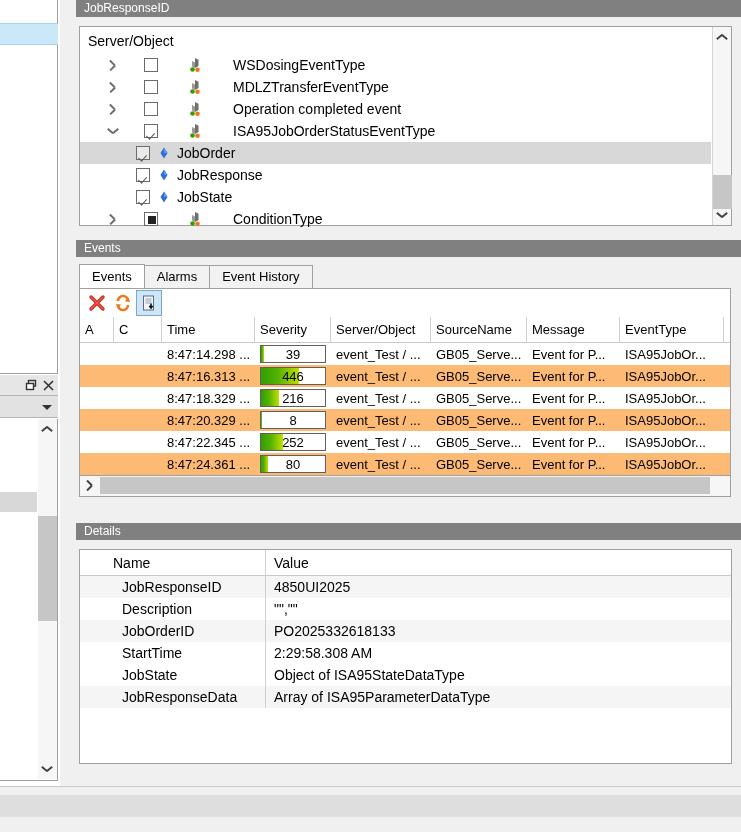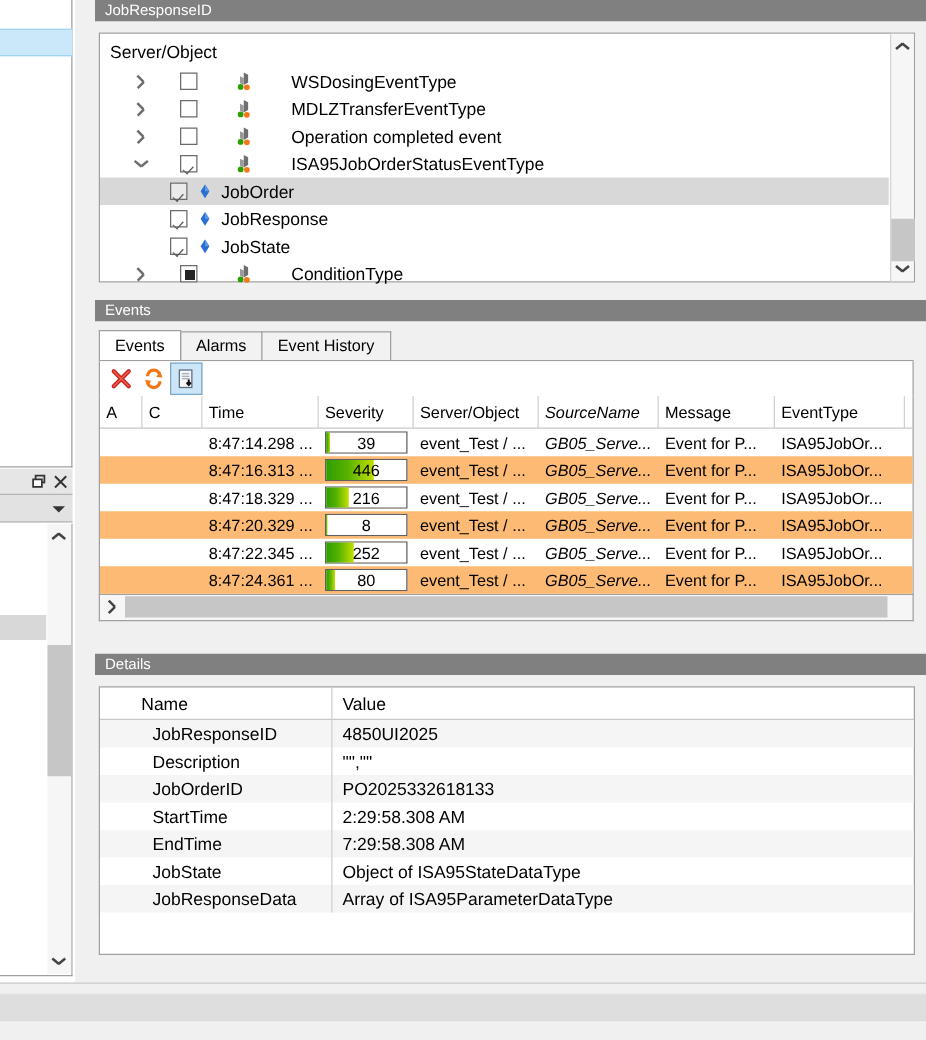--- a/index.html
+++ b/index.html
@@ -96,21 +96,21 @@
   .tbtn { width: 26px; height: 26px; display: flex; align-items: center; justify-content: center; position: relative; }
   .tbtn.pressed { background: #cde6f7; border: 1px solid #7aa8c9; }
 
   .evt-table { margin-left: 3px; width: 652px; border: 1px solid #a0a0a0; border-top: none; background: #fff; }
   .evt-row { display: flex; height: 22px; align-items: center; font-size: 13px; }
   .evt-head { height: 26px; border-bottom: 1px solid #c8c8c8; font-size: 13px; }
   .evt-head .cell { border-right: 1px solid #d0d0d0; height: 26px; line-height: 26px; }
   .evt-row.alt { background: #fdba74; }
   .cell { padding: 0 5px; overflow: hidden; white-space: nowrap; flex: 0 0 auto; }
   .c-a { width: 34px; } .c-c { width: 48px; } .c-time { width: 93px; text-align: right; padding-right: 8px; }
-  .c-sev { width: 76px; } .c-srv { width: 100px; } .c-src { width: 96px; font-style: italic; }
+  .c-sev { width: 76px; } .c-srv { width: 100px; } .c-src { width: 96px; }
   .c-msg { width: 93px; } .c-evt { width: 104px; }
   .sevbox { height: 18px; border: 1px solid #5f5f5f; background: #fff; position: relative; }
   .sevfill { position: absolute; left: 0; top: 0; bottom: 0;
              background: linear-gradient(to right, #2f9e00 0%, #56b200 45%, #c3e000 100%); }
   .sevtext { position: absolute; left: 0; right: 0; top: 0; bottom: 0; text-align: center;
              line-height: 18px; font-size: 13px; color: #000; }
   .hsb { margin-left: 3px; width: 652px; height: 21px; background: #f6f6f6;
          border: 1px solid #a0a0a0; border-top: none; position: relative; }
   .hsb .arrow { position: absolute; left: 0; top: 0; width: 19px; height: 19px; }
   .hsb .thumb { position: absolute; left: 20px; top: 1px; height: 17px; background: #c6c6c6; }
@@ -450,27 +450,20 @@
               </div>
               <div class="dt-val">PO2025332618133</div>
             </div>
             <div class="dt-row">
               <div class="dt-name">
                 <span style="display:inline-block;width:34px"></span>
                 <span>StartTime</span>
               </div>
               <div class="dt-val">2:29:58.308 AM</div>
             </div>
-            <div class="dt-row alt">
-              <div class="dt-name">
-                <span style="display:inline-block;width:34px"></span>
-                <span>EndTime</span>
-              </div>
-              <div class="dt-val">7:29:58.308 AM</div>
-            </div>
             <div class="dt-row">
               <div class="dt-name">
                 <span style="display:inline-block;width:34px"></span>
                 <span>JobState</span>
               </div>
               <div class="dt-val">Object of ISA95StateDataType</div>
             </div>
             <div class="dt-row alt">
               <div class="dt-name">
                 <span style="display:inline-block;width:34px"></span>

